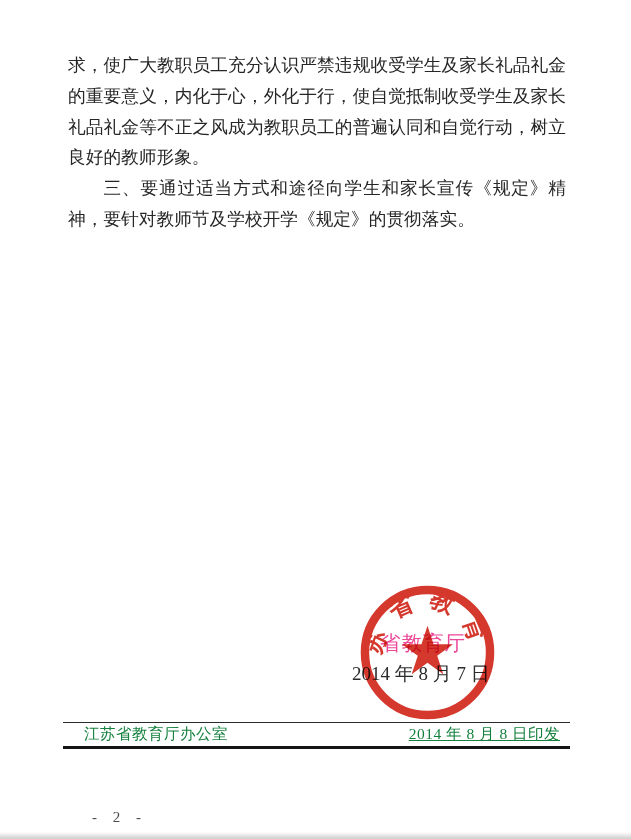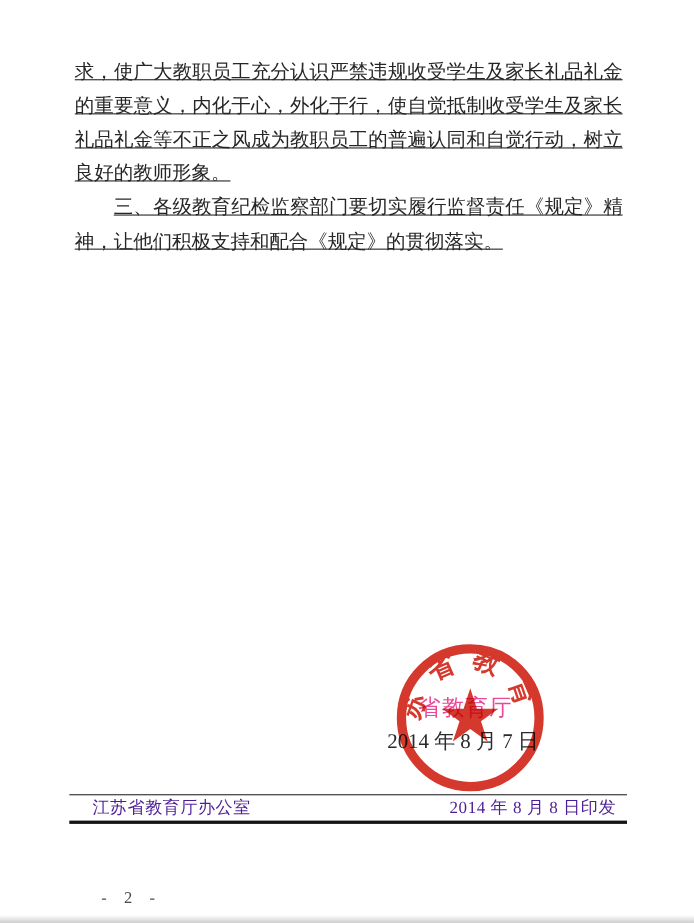--- a/index.html
+++ b/index.html
@@ -18,21 +18,20 @@
   .body-text {
     position: absolute;
     left: 68px;
     top: 50px;
     width: 498px;
     font-size: 17.7px;
     line-height: 30.8px;
     text-align: justify;
     text-justify: inter-ideograph;
     font-kerning: none;
-    text-decoration: underline;
   }
   .body-text p { margin: 0; }
   .body-text p.indent { text-indent: 2em; }
 
   
   .signature-issuer {
     position: absolute;
     left: 380px;
     top: 629px;
     width: 92px;
@@ -76,24 +75,24 @@
     width: 507px;
     height: 27px;
     border-top: 1.5px solid #2a2a2a;
     border-bottom: 3px solid #151515;
     display: flex;
     justify-content: space-between;
     align-items: center;
     padding: 0;
     box-sizing: border-box;
     font-size: 15.5px;
-    color: #4c1d95;
+    color: #15803d;
   }
   .colophon .office { margin-left: 21px; letter-spacing: 0.5px; }
-  .colophon .print-date { margin-right: 10px; letter-spacing: 0.5px; }
+  .colophon .print-date { margin-right: 10px; letter-spacing: 0.5px; text-decoration: underline; }
 
   
   .page-number {
     position: absolute;
     left: 92px;
     top: 809px;
     font-size: 15px;
     letter-spacing: 6px;
     color: #4a4a4a;
   }
@@ -107,21 +106,21 @@
     pointer-events: none;
   }
 </style>
 </head>
 <body>
 
 <div class="page">
 
   <main class="body-text">
     <p>求，使广大教职员工充分认识严禁违规收受学生及家长礼品礼金的重要意义，内化于心，外化于行，使自觉抵制收受学生及家长礼品礼金等不正之风成为教职员工的普遍认同和自觉行动，树立良好的教师形象。</p>
-    <p class="indent">三、各级教育纪检监察部门要切实履行监督责任《规定》精神，让他们积极支持和配合《规定》的贯彻落实。</p>
+    <p class="indent">三、要通过适当方式和途径向学生和家长宣传《规定》精神，要针对教师节及学校开学《规定》的贯彻落实。</p>
   </main>
 
   <div class="signature-issuer">省教育厅</div>
   <div class="signature-date">2014 年 8 月 7 日</div>
 
   <svg class="seal" viewBox="0 0 140 140" aria-hidden="true">
     <circle cx="70" cy="70" r="63" fill="none" stroke-width="8.5" stroke="#d2281c"></circle>
     <polygon points="70,43 76.1,61.7 95.7,61.7 79.8,73.2 85.9,91.8 70,80.3 54.1,91.8 60.2,73.2 44.3,61.7 63.9,61.7" fill="#d2281c"></polygon>
     <path id="seal-arc" d="M 29.2 89 A 45 45 0 1 1 110.8 89" fill="none" stroke="none"></path>
     <text class="ring-text" text-anchor="middle" fill="#d2281c">

